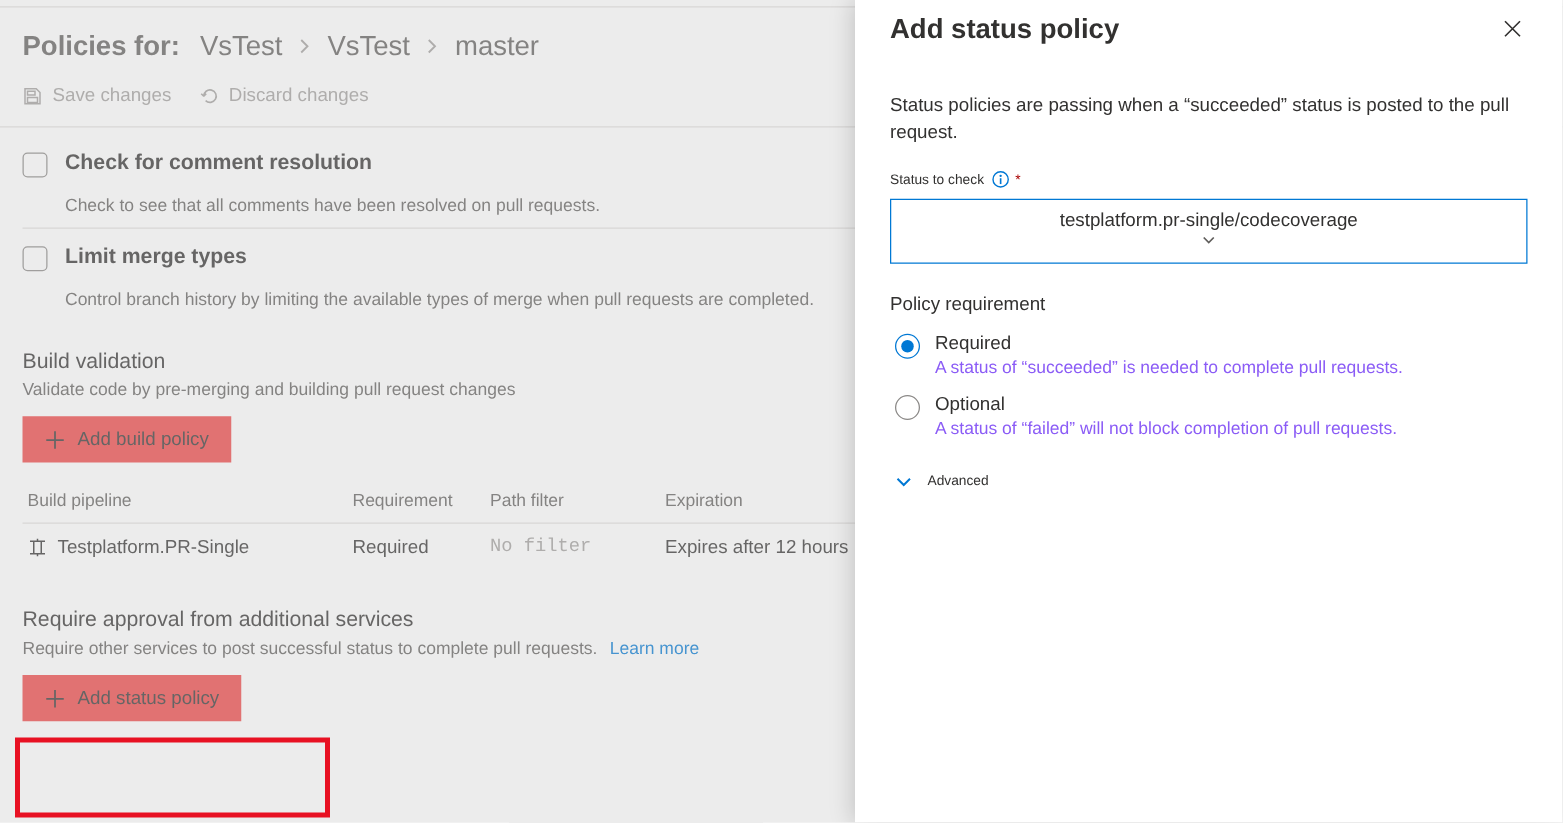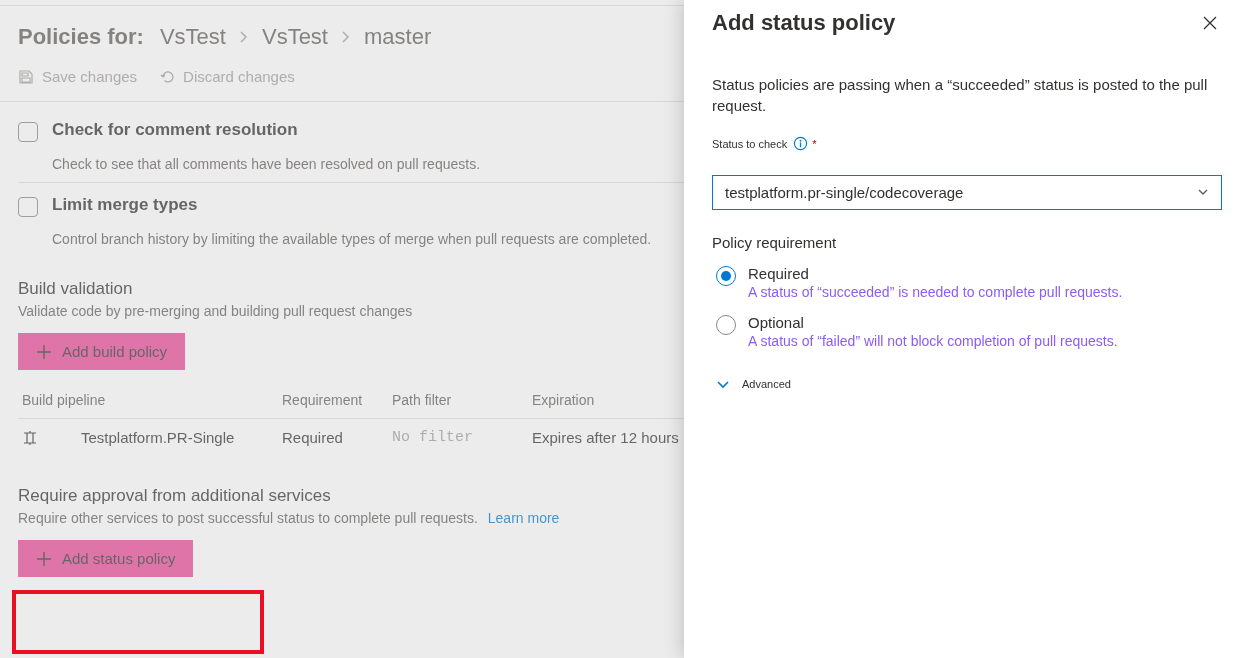--- a/index.html
+++ b/index.html
@@ -75,41 +75,41 @@
       flex-shrink: 0;
     }
     .policy-title { font-size: 17px; font-weight: 600; color: #323130; }
     .policy-desc { font-size: 14px; color: #605e5c; margin-top: 16px; }
     .section-heading { font-size: 17px; font-weight: 400; color: #323130; margin-top: 22px; }
     .section-desc { font-size: 14px; color: #605e5c; margin-top: 4px; margin-bottom: 14px;}
     .learn-more { color: #0078d4; margin-left: 6px; }
     .add-btn {
       display: inline-flex;
       align-items: center;
-      background: #ec4899;
+      background: #ef4444;
       padding: 10px 18px;
       font-size: 15px;
       color: #323130;
       border: none;
     }
     .add-btn .plus { margin-right: 10px; display:flex; align-items:center;}
     .table {
       width: 100%;
       margin-top: 12px;
     }
     .table-head, .table-row {
       display: grid;
       grid-template-columns: 260px 110px 140px 1fr;
       padding: 10px 4px;
       align-items: center;
       font-size: 14px;
     }
     .table-head { color: #605e5c; font-weight: 400; border-bottom: 1px solid #e1dfdd;}
     .table-row { font-size: 15px; }
-    .pipeline-cell { display: flex; align-items: center; gap: 35px; }
+    .pipeline-cell { display: flex; align-items: center; }
     .pipeline-cell .icon { margin-right: 8px; display:flex; align-items:center;}
     .no-filter { color: #a19f9d; font-family: Liberation Mono, monospace; }
     .highlight-box {
       border: 4px solid #e81123;
       position: absolute;
       left: 12px;
       top: 590px;
       width: 252px;
       height: 64px;
       pointer-events: none;
@@ -129,27 +129,28 @@
       align-items: center;
       padding: 4px 0 12px 0;
     }
     .pane-title { font-size: 22px; font-weight: 600; }
     .close-btn { width: 24px; height: 24px; display:flex; align-items:center; justify-content:center;}
     .pane-desc { font-size: 15px; color: #323130; margin-top: 26px; line-height: 1.4;}
     .field-label { font-size: 11px; margin-top: 20px; display: flex; align-items: center; }
     .info-icon { margin-left: 6px; display:flex; align-items:center;}
     .req-star { color: #a80000; margin-left: 4px; }
     .select-box {
-      margin-top: 24px;
+      margin-top: 8px;
       border: 1px solid #0078d4;
       padding: 8px 12px;
       font-size: 15px;
       display: flex;
       justify-content: space-between;
       align-items: center;
+      flex-direction: column;
     }
     .section-label { font-size: 15px; margin-top: 24px; }
     .radio-option {
       display: flex;
       align-items: flex-start;
       margin-top: 14px;
       margin-left: 4px;
     }
     .radio {
       width: 20px; height: 20px; border-radius: 50%;

